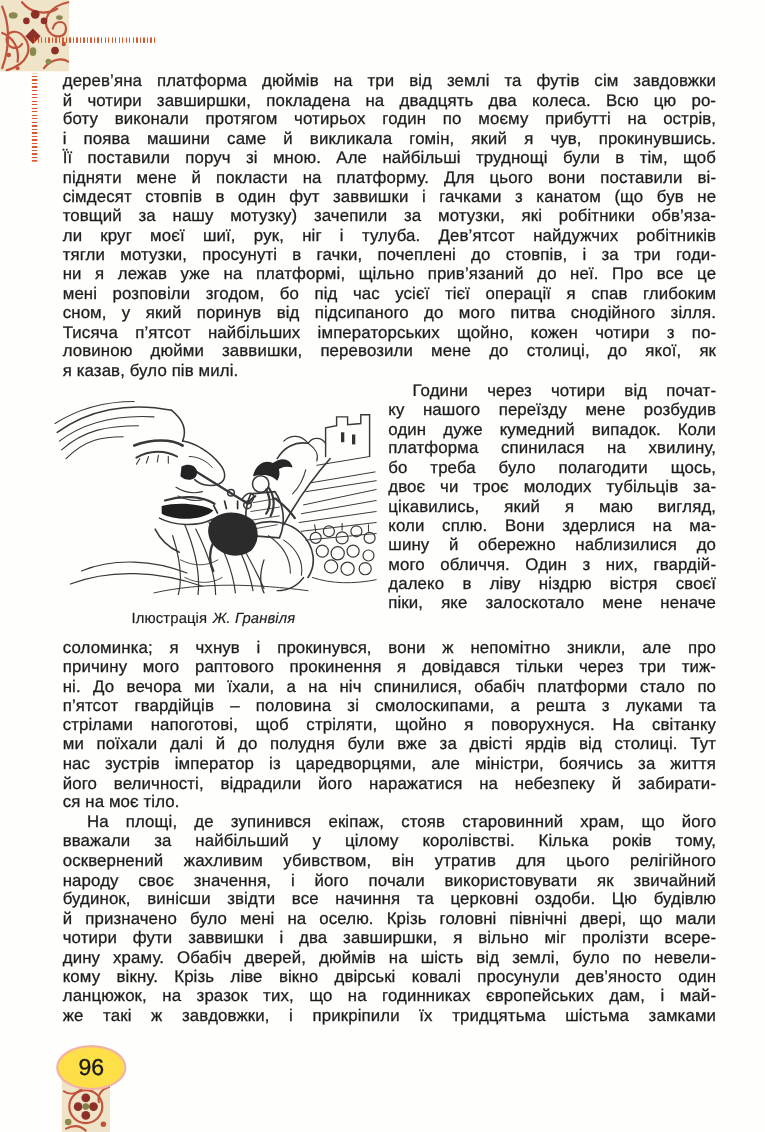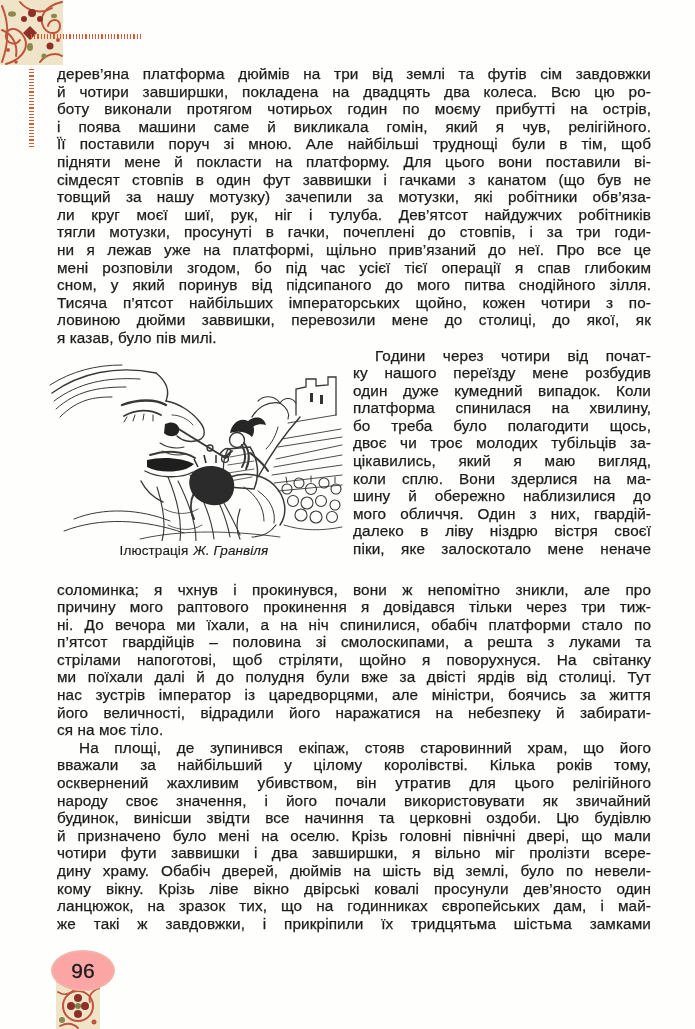--- a/index.html
+++ b/index.html
@@ -20,28 +20,28 @@
     font-size:15.3px; line-height:17.6px; letter-spacing:0.1px;
     -webkit-text-stroke:0.25px #1c1c1c; }
   .line { text-align:justify; text-align-last:justify; white-space:nowrap0; }
   .line.indent { text-indent:22px; }
   .line.last { text-align-last:left; }
   .para.narrow { }
   .para.clear { clear:left; }
 
   .figure { float:left; width:288px; height:222px; margin:12px 8px 0 0; }
   .figure svg.art { display:block; margin-left:-13px; }
-  .fig-caption { width:300px; margin-left:-13px; margin-top:1px; text-align:center;
+  .fig-caption { width:300px; margin-left:-13px; margin-top:12px; text-align:center;
     font-size:13.5px; -webkit-text-stroke:0.15px #1c1c1c; }
   .fig-caption .pre { margin-right:5px; }
   .fig-caption .it { font-style:italic; }
 
   .page-number {
     position:absolute; left:51px; top:950px; width:60px; height:37px;
-    background:#fca5a5; border:2px solid #f2b3a7; border-radius:50%;
+    background:#fde047; border:2px solid #f2b3a7; border-radius:50%;
     display:flex; align-items:center; justify-content:center; z-index:2;
     font-size:21px; -webkit-text-stroke:0.3px #111;
   }
 </style>
 </head>
 <body>
 
 <div class="page">
 
   <svg class="orn-tl" width="63" height="65" viewBox="0 0 63 65">
@@ -75,21 +75,21 @@
   </svg>
   <div class="dash-h"></div>
   <div class="dash-v"></div>
 
   <div class="text-block">
 
     <div class="para">
         <div class="line">дерев’яна платформа дюймів на три від землі та футів сім завдовжки</div>
         <div class="line">й чотири завширшки, покладена на двадцять два колеса. Всю цю ро-</div>
         <div class="line">боту виконали протягом чотирьох годин по моєму прибутті на острів,</div>
-        <div class="line">і поява машини саме й викликала гомін, який я чув, релігійного.</div>
+        <div class="line">і поява машини саме й викликала гомін, який я чув, прокинувшись.</div>
         <div class="line">Її поставили поруч зі мною. Але найбільші труднощі були в тім, щоб</div>
         <div class="line">підняти мене й покласти на платформу. Для цього вони поставили ві-</div>
         <div class="line">сімдесят стовпів в один фут заввишки і гачками з канатом (що був не</div>
         <div class="line">товщий за нашу мотузку) зачепили за мотузки, які робітники обв’яза-</div>
         <div class="line">ли круг моєї шиї, рук, ніг і тулуба. Дев’ятсот найдужчих робітників</div>
         <div class="line">тягли мотузки, просунуті в гачки, почеплені до стовпів, і за три годи-</div>
         <div class="line">ни я лежав уже на платформі, щільно прив’язаний до неї. Про все це</div>
         <div class="line">мені розповіли згодом, бо під час усієї тієї операції я спав глибоким</div>
         <div class="line">сном, у який поринув від підсипаного до мого питва снодійного зілля.</div>
         <div class="line">Тисяча п’ятсот найбільших імператорських щойно, кожен чотири з по-</div>

